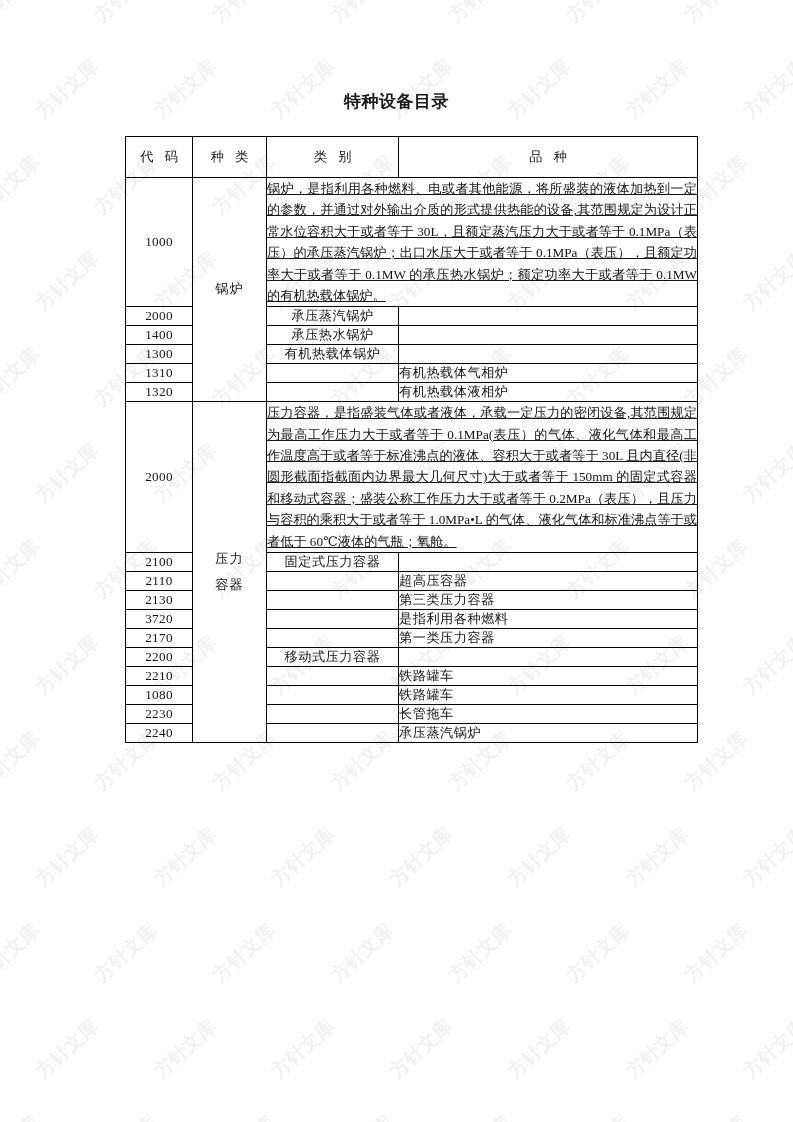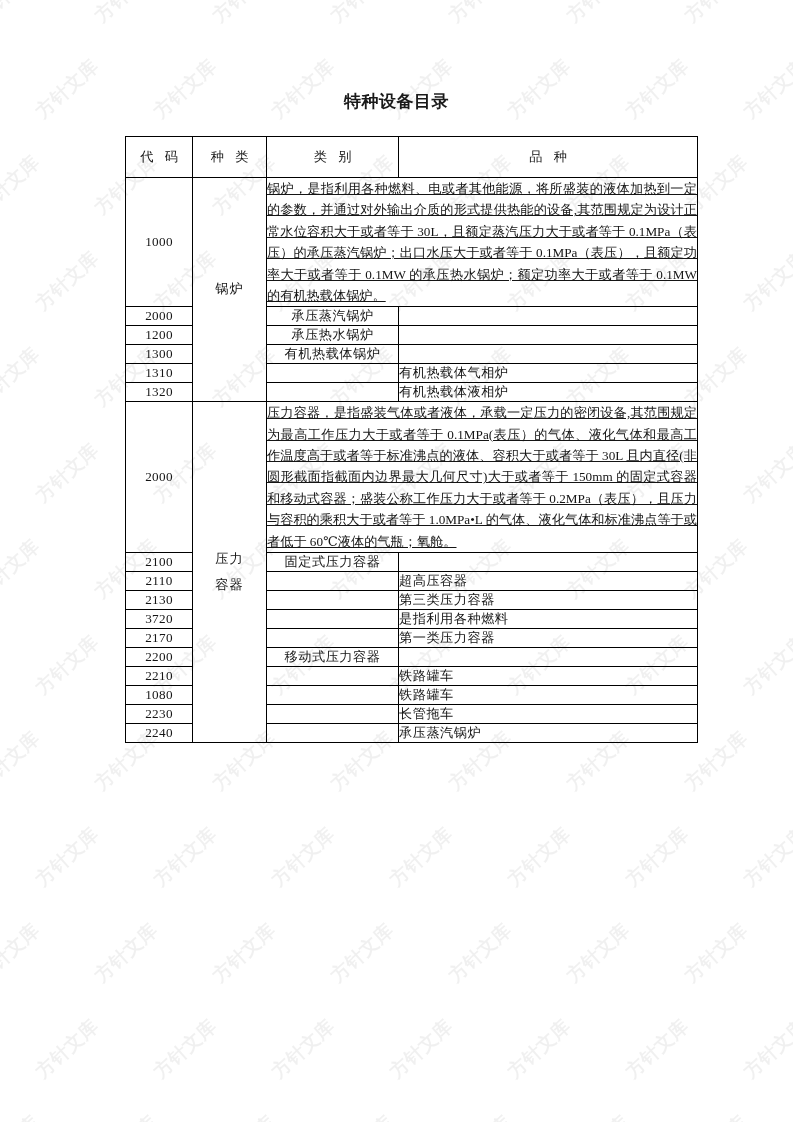--- a/index.html
+++ b/index.html
@@ -244,21 +244,21 @@
           <td class="cell-code">1000</td>
           <td class="cell-kind" rowspan="6">锅炉</td>
           <td class="cell-def" colspan="2">锅炉，是指利用各种燃料、电或者其他能源，将所盛装的液体加热到一定的参数，并通过对外输出介质的形式提供热能的设备,其范围规定为设计正常水位容积大于或者等于 30L，且额定蒸汽压力大于或者等于 0.1MPa（表压）的承压蒸汽锅炉；出口水压大于或者等于 0.1MPa（表压），且额定功率大于或者等于 0.1MW 的承压热水锅炉；额定功率大于或者等于 0.1MW 的有机热载体锅炉。</td>
         </tr>
         <tr>
           <td class="cell-code">2000</td>
           <td class="cell-class">承压蒸汽锅炉</td>
           <td class="cell-variety empty"></td>
         </tr>
         <tr>
-          <td class="cell-code">1200</td>
+          <td class="cell-code">1400</td>
           <td class="cell-class">承压热水锅炉</td>
           <td class="cell-variety empty"></td>
         </tr>
         <tr>
           <td class="cell-code">1300</td>
           <td class="cell-class">有机热载体锅炉</td>
           <td class="cell-variety empty"></td>
         </tr>
         <tr>
           <td class="cell-code">1310</td>

